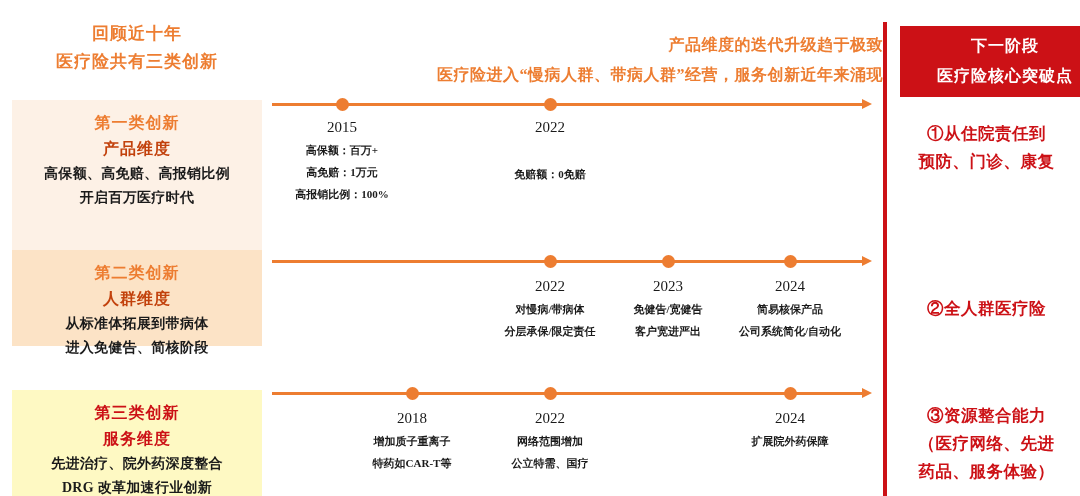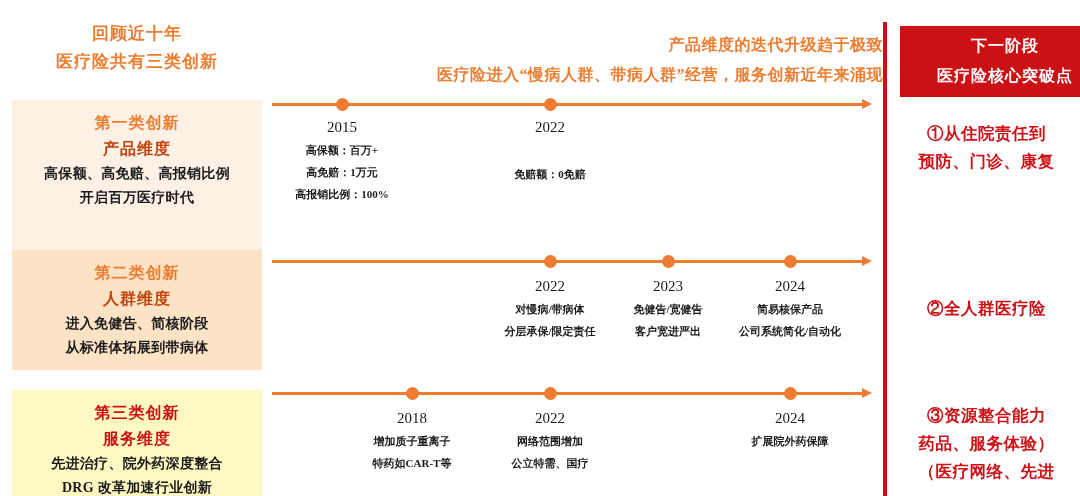--- a/index.html
+++ b/index.html
@@ -29,21 +29,21 @@
   .cat-box .cat-head{
     color:#ED7D31;font-weight:bold;font-size:16px;line-height:26px;letter-spacing:1px;
   }
   .cat-box .cat-sub{
     color:#c2410c;font-weight:bold;font-size:16px;line-height:26px;letter-spacing:1px;
   }
   .cat-box .cat-desc{
     color:#1a1a1a;font-weight:bold;font-size:14px;line-height:24px;letter-spacing:0.3px;
   }
   #cat-1{top:88px;height:150px;background:#FDF1E6;}
-  #cat-2{top:238px;height:120px;background:#FCE3C6;}
+  #cat-2{top:238px;height:96px;background:#FCE3C6;}
   #cat-3{top:378px;height:116px;background:#fef9c3;}
   #cat-3 .cat-head,#cat-3 .cat-sub{color:#CC1116;}
 
   
   .mid-col{position:absolute;left:270px;top:0;width:613px;height:496px;}
 
   .mid-title{
     position:absolute;left:0;top:18px;width:613px;text-align:right;
     color:#ED7D31;font-weight:bold;line-height:30px;letter-spacing:0.5px;
   }
@@ -108,22 +108,22 @@
     <div class="cat-box" id="cat-1">
       <div class="cat-head">第一类创新</div>
       <div class="cat-sub">产品维度</div>
       <div class="cat-desc">高保额、高免赔、高报销比例</div>
       <div class="cat-desc">开启百万医疗时代</div>
     </div>
 
     <div class="cat-box" id="cat-2">
       <div class="cat-head">第二类创新</div>
       <div class="cat-sub">人群维度</div>
+      <div class="cat-desc">从标准体拓展到带病体</div>
       <div class="cat-desc">进入免健告、简核阶段</div>
-      <div class="cat-desc">从标准体拓展到带病体</div>
     </div>
 
     <div class="cat-box" id="cat-3">
       <div class="cat-head">第三类创新</div>
       <div class="cat-sub">服务维度</div>
       <div class="cat-desc">先进治疗、院外药深度整合</div>
       <div class="cat-desc">DRG 改革加速行业创新</div>
     </div>
   </div>
 
@@ -209,18 +209,18 @@
       <div>①从住院责任到</div>
       <div>预防、门诊、康复</div>
     </div>
 
     <div class="r-item" id="r-2">
       <div>②全人群医疗险</div>
     </div>
 
     <div class="r-item" id="r-3">
       <div>③资源整合能力</div>
+      <div>（医疗网络、先进</div>
       <div>药品、服务体验）</div>
-      <div>（医疗网络、先进</div>
     </div>
   </div>
 
 </div>
 
 </body></html>

